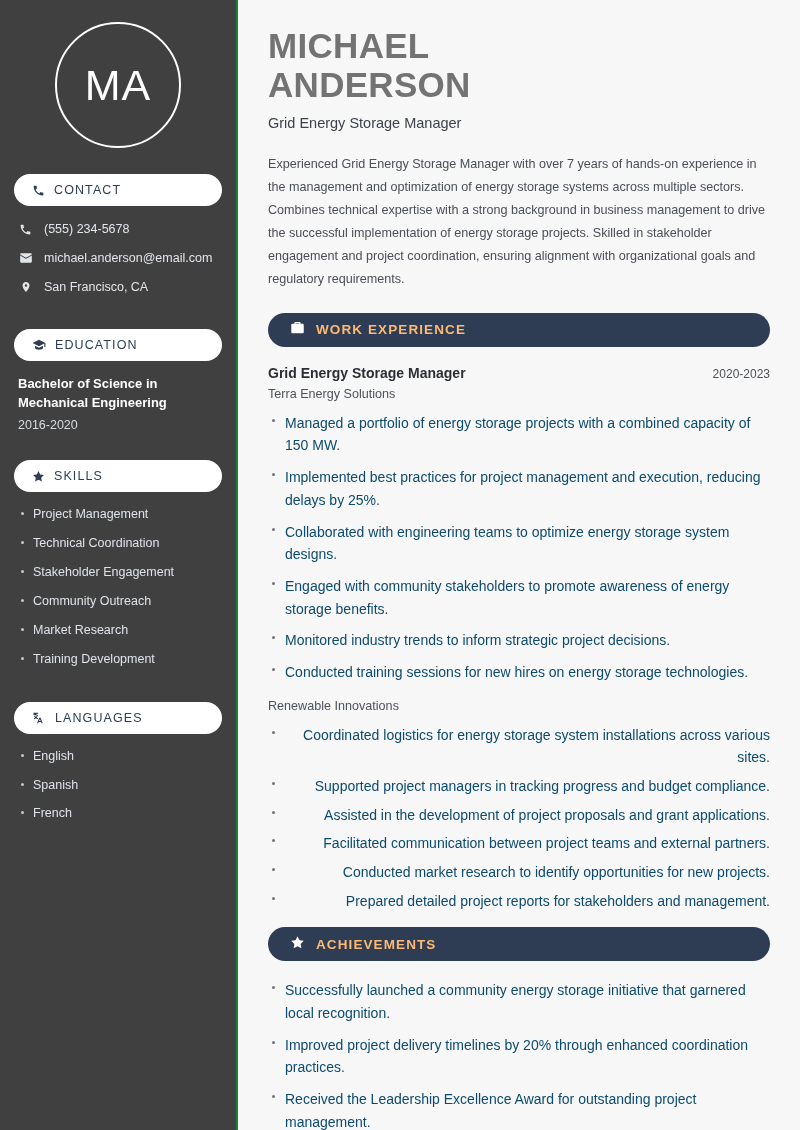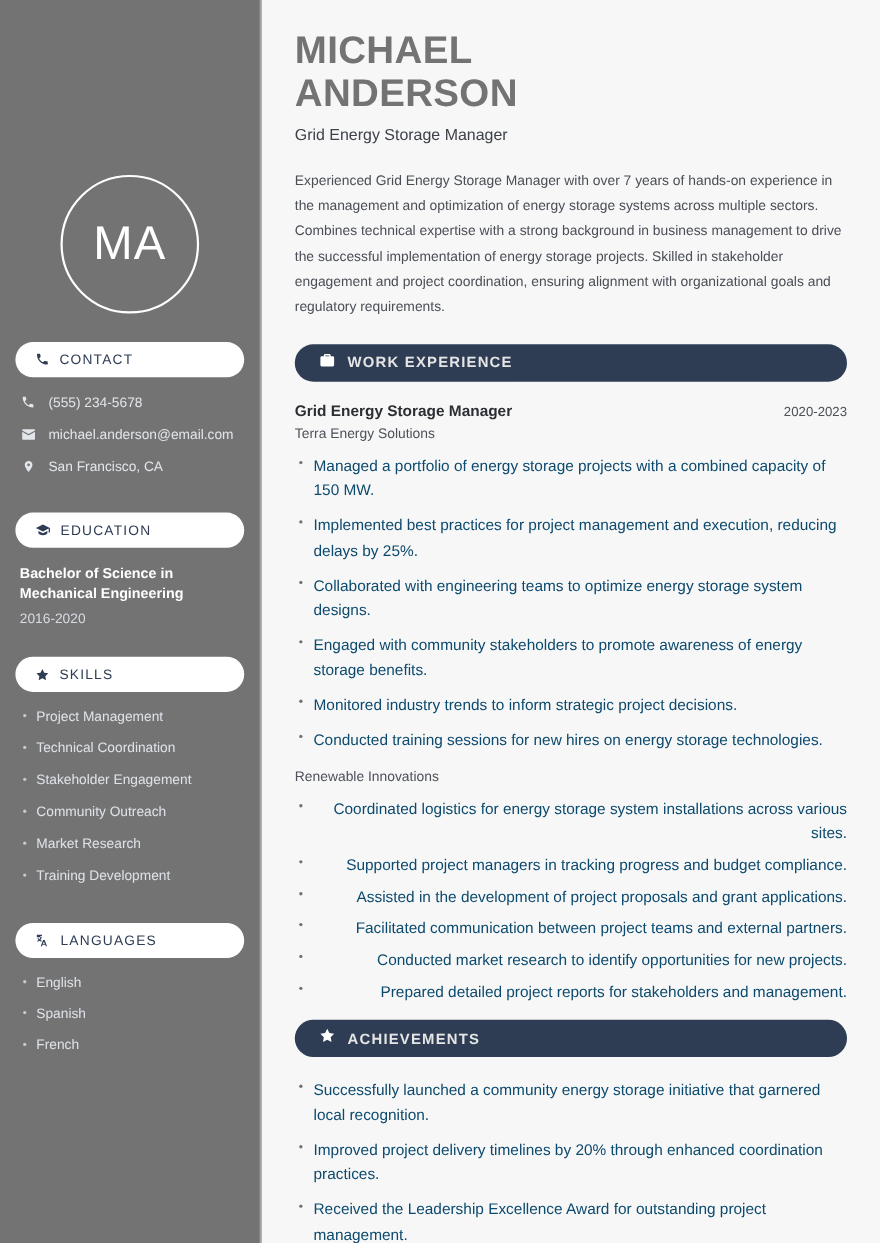--- a/index.html
+++ b/index.html
@@ -13,26 +13,25 @@
     font-family: "Liberation Sans", sans-serif;
     background: #f7f7f7;
     display: flex;
     overflow: hidden;
   }
 
   
   .sidebar {
     width: 238px;
     min-width: 238px;
-    background: #737373;
-    border-right: 2px solid #a3a3a3;
+    background: #404040;
+    border-right: 2px solid #15803d;
     padding: 0 14px;
     display: flex;
     flex-direction: column;
-    justify-content: center;
   }
 
   .avatar-wrap {
     display: flex;
     justify-content: center;
     margin-top: 22px;
     margin-bottom: 26px;
   }
   .avatar {
     width: 126px;
@@ -158,21 +157,21 @@
     background: #2e3d54;
     border-radius: 999px;
     height: 34px;
     display: flex;
     align-items: center;
     gap: 11px;
     padding: 0 22px;
     margin-bottom: 18px;
   }
   .main-pill .pill-label {
-    color: #e5e5e5;
+    color: #fdba74;
     font-size: 13.5px;
     font-weight: bold;
     letter-spacing: 1.1px;
   }
 
   .job { margin-bottom: 15px; }
   .job-head {
     display: flex;
     justify-content: space-between;
     align-items: baseline;

